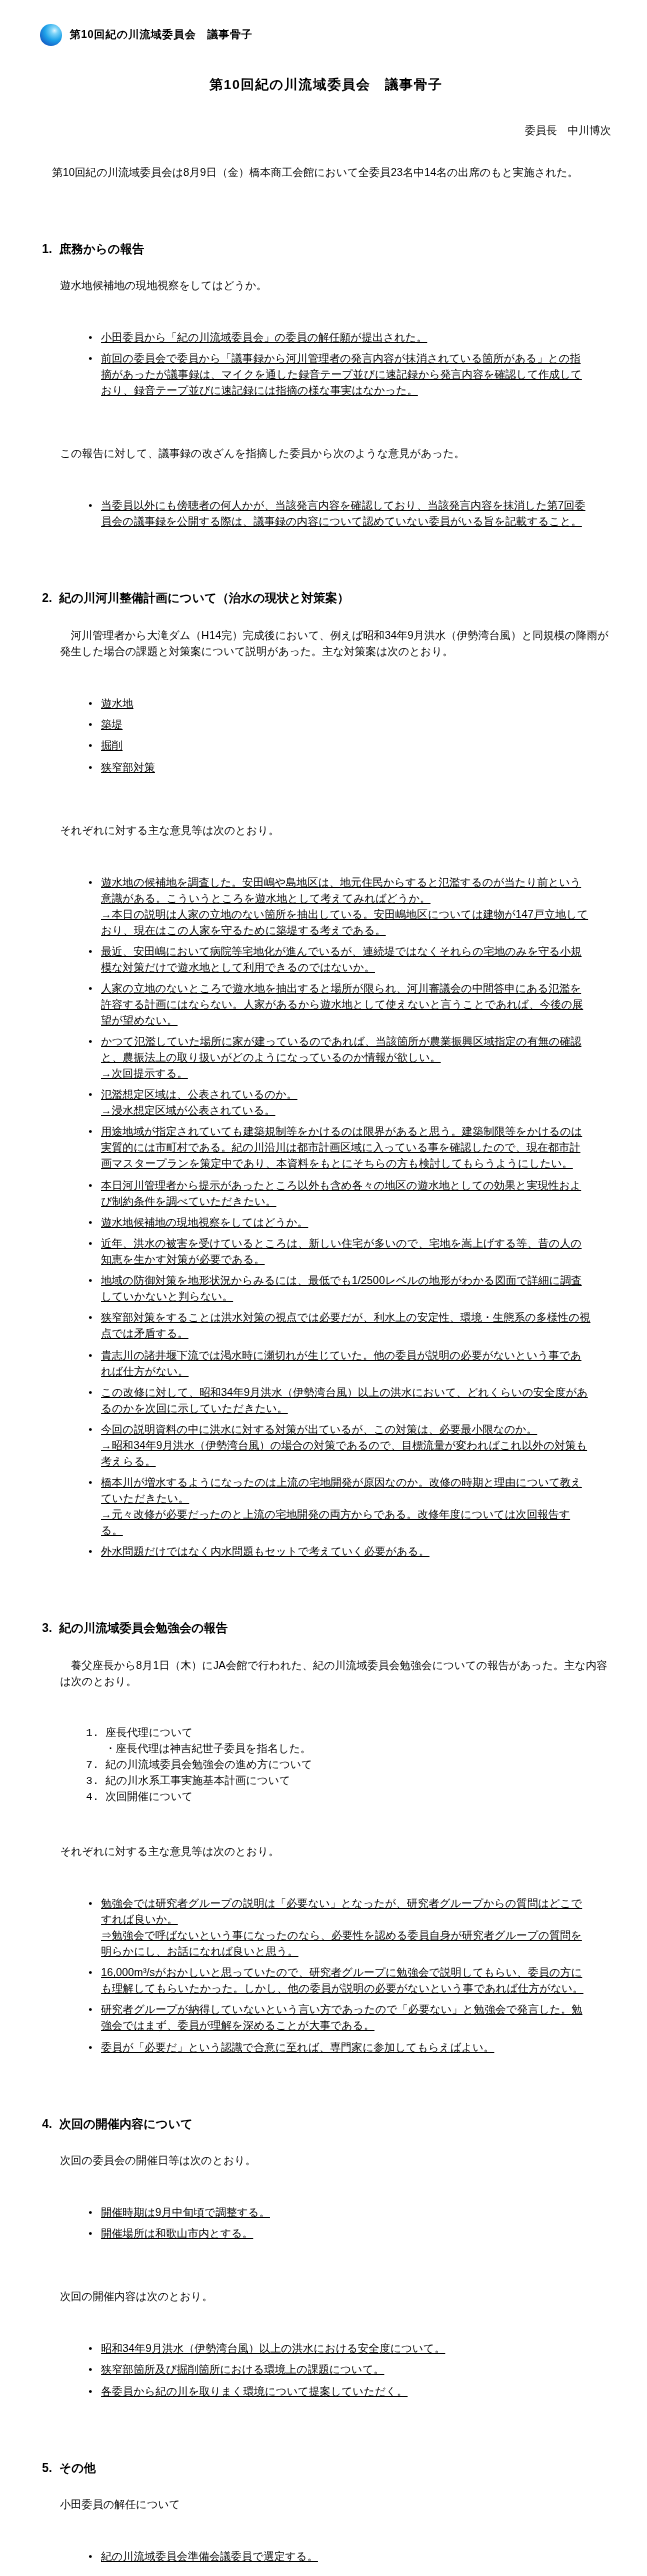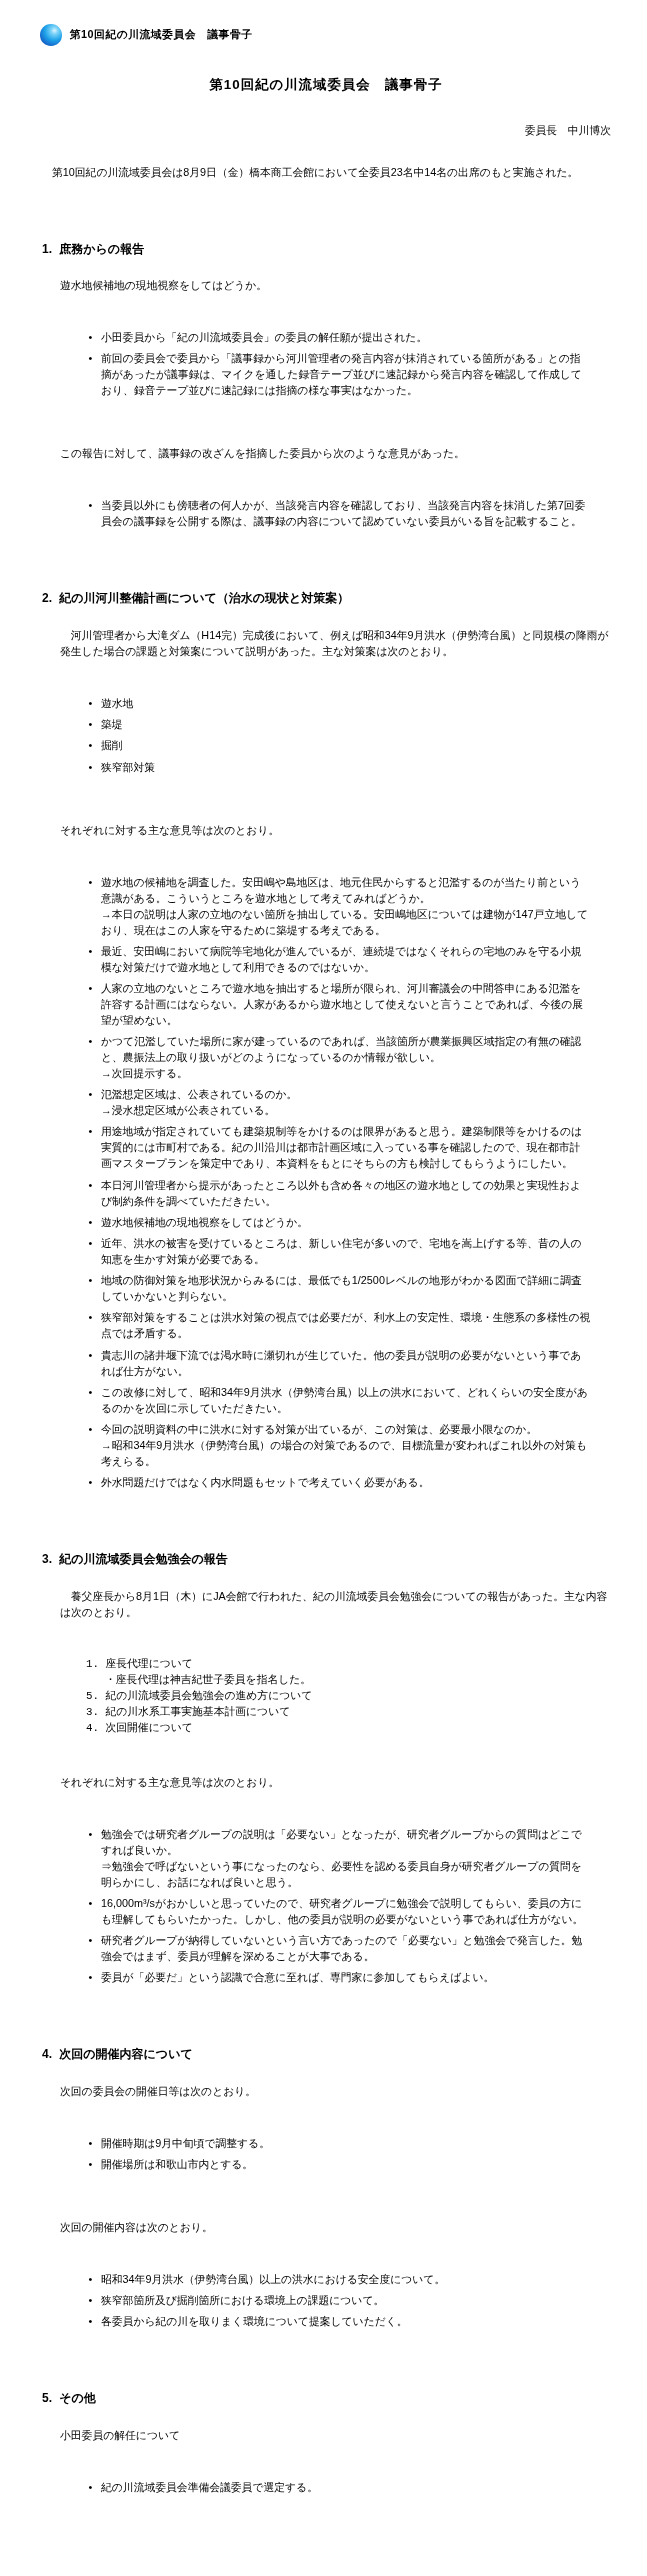--- a/index.html
+++ b/index.html
@@ -57,21 +57,21 @@
     font-weight:bold;
     font-size:12px;
     margin:61px 0 20.6px 2.1px;
   }
   .section-heading .num{margin-right:7.2px;}
   ul.bullets{
     list-style:none;
     margin:36px 0 47px 0;
     padding:0 0 0 61px;
   }
-  ul.bullets li{margin:0 0 5.2px 0;}
+  ul.bullets li{margin:0 0 5.2px 0;text-decoration:underline;}
   ul.bullets .line{position:relative;max-width:490px;}
   ul.bullets .line.first::before{
     content:"\2022";
     position:absolute;
     left:-12.4px;
     top:0;
     font-size:10.8px;
   }
   .plainlist{margin:36px 0 38px 0;padding-left:46px;font-family:Liberation Mono, monospace;}
   .plainlist .lvl1{padding-left:19px;}
@@ -166,29 +166,33 @@
           <div class="line first">貴志川の諸井堰下流では渇水時に瀬切れが生じていた。他の委員が説明の必要がないという事であれば仕方がない。</div>
         </li>
         <li>
           <div class="line first">この改修に対して、昭和34年9月洪水（伊勢湾台風）以上の洪水において、どれくらいの安全度があるのかを次回に示していただきたい。</div>
         </li>
         <li>
           <div class="line first">今回の説明資料の中に洪水に対する対策が出ているが、この対策は、必要最小限なのか。</div>
           <div class="line">→昭和34年9月洪水（伊勢湾台風）の場合の対策であるので、目標流量が変わればこれ以外の対策も考えらる。</div>
         </li>
         <li>
+          <div class="line first">橋本川が増水するようになったのは上流の宅地開発が原因なのか。改修の時期と理由について教えていただきたい。</div>
+          <div class="line">→元々改修が必要だったのと上流の宅地開発の両方からである。改修年度については次回報告する。</div>
+        </li>
+        <li>
           <div class="line first">外水問題だけではなく内水問題もセットで考えていく必要がある。</div>
         </li>
       </ul>
       <div class="section-heading"><span class="num">3.</span><span class="t">紀の川流域委員会勉強会の報告</span></div>
       <p class="para indent">養父座長から8月1日（木）にJA会館で行われた、紀の川流域委員会勉強会についての報告があった。主な内容は次のとおり。</p>
       <div class="plainlist">
         <div class="lvl0">1. 座長代理について</div>
         <div class="lvl1">・座長代理は神吉紀世子委員を指名した。</div>
-        <div class="lvl0">5. 紀の川流域委員会勉強会の進め方について</div>
+        <div class="lvl0">7. 紀の川流域委員会勉強会の進め方について</div>
         <div class="lvl0">3. 紀の川水系工事実施基本計画について</div>
         <div class="lvl0">4. 次回開催について</div>
       </div>
       <p class="para">それぞれに対する主な意見等は次のとおり。</p>
       <ul class="bullets">
         <li>
           <div class="line first">勉強会では研究者グループの説明は「必要ない」となったが、研究者グループからの質問はどこですれば良いか。</div>
           <div class="line">⇒勉強会で呼ばないという事になったのなら、必要性を認める委員自身が研究者グループの質問を明らかにし、お話になれば良いと思う。</div>
         </li>
         <li>

